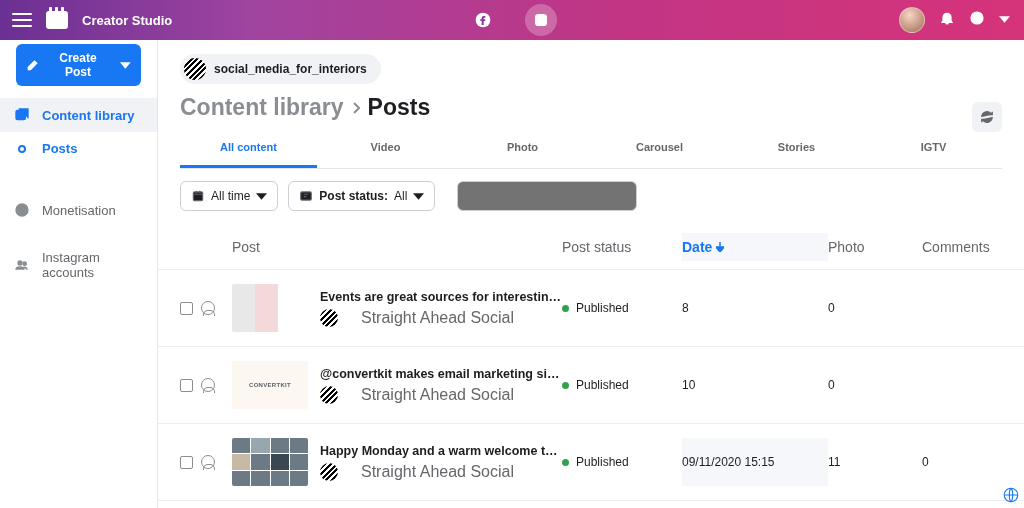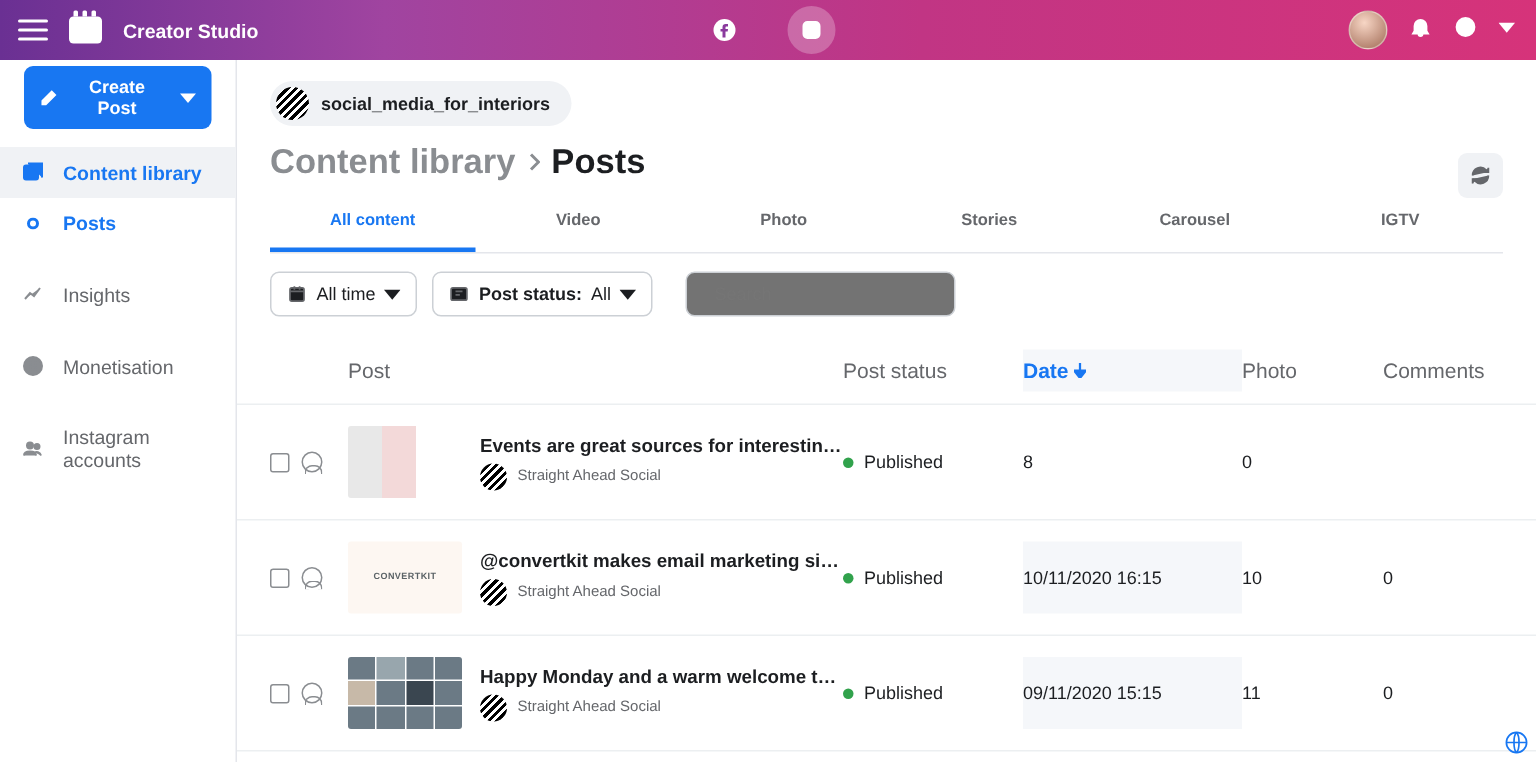--- a/index.html
+++ b/index.html
@@ -62,21 +62,21 @@
 .post-cell { display: flex; align-items: center; gap: 12px; min-width: 0; }
 .thumb { width: 76px; height: 48px; background: #e4e6eb; border-radius: 2px; flex-shrink: 0; overflow:hidden; position:relative;}
 .thumb.t1 { background: linear-gradient(90deg,#e8e8e8 30%,#f3d9d9 30% 60%, #fff 60%); }
 .thumb.t2 { background: #fdf7f2; display:flex; align-items:center; justify-content:center; }
 .thumb.t2::after{ content:"CONVERTKIT"; font-size:6px; font-weight:700; color:#5b6367; letter-spacing:.3px;}
 .thumb.t3 { display:grid; grid-template-columns:repeat(4,1fr); grid-template-rows:repeat(3,1fr); gap:1px; background:#fff;}
 .thumb.t3 div{ background:#6b7a85;}
 .thumb.t3 div:nth-child(2){background:#98a6ad;} .thumb.t3 div:nth-child(5){background:#c7b9a8;} .thumb.t3 div:nth-child(7){background:#3a4650;}
 .post-meta { display: flex; flex-direction: column; gap: 5px; min-width: 0; flex:1;}
 .post-title { font-weight: 700; font-size: 12.5px; white-space: nowrap; overflow: hidden; text-overflow: ellipsis;}
-.page-name { display: flex; align-items: center; gap: 7px; font-size: 10px; color: #65676b; }
+.page-name { display: flex; align-items: center; gap: 23px; font-size: 16px; color: #65676b; }
 .status { display: flex; align-items: center; gap: 7px; }
 .dot { width: 7px; height: 7px; border-radius: 50%; background: #31a24c; }
 .date-cell { background: #f5f7fa; height: 100%; display: flex; align-items: center; padding-left:0;}
 
 .svg-ico{width:16px;height:16px;fill:currentColor;}
 .svg-sm{width:14px;height:14px;fill:currentColor;}
 .svg-xs{width:11px;height:11px;fill:currentColor;}
 .caret { margin-left:4px; }
 .globe-corner{position:fixed; right:4px; bottom:4px; width:18px; height:18px; color:#1877f2;}
 </style>
@@ -154,28 +154,20 @@
     </div>
     <div class="nav-item active-sub">
       <span class="nav-icon">
           <svg width="8" height="8">
             <circle cx="4" cy="4" r="3" fill="none" stroke="currentColor" stroke-width="2"></circle>
           </svg>
         </span>
       <span>Posts</span>
     </div>
     <div style="height:14px"></div>
-    <div class="nav-item">
-      <span class="nav-icon">
-          <svg class="svg-ico" viewBox="0 0 24 24" fill="none" stroke="currentColor" stroke-width="2">
-            <path d="M4 17l5-6 4 3 6-8"></path>
-          </svg>
-        </span>
-      <span>Insights</span>
-    </div>
     <div style="height:14px"></div>
     <div class="nav-item">
       <span class="nav-icon">
           <svg class="svg-ico" viewBox="0 0 24 24" fill="none" stroke="currentColor" stroke-width="2">
             <circle cx="12" cy="12" r="9"></circle>
             <path d="M12 7v10M9 10c0-1.5 1.3-2 3-2s3 .5 3 2-1.5 2-3 2-3 .5-3 2 1.3 2 3 2 3-.5 3-2"></path>
           </svg>
         </span>
       <span>Monetisation</span>
     </div>
@@ -208,22 +200,22 @@
       <svg width="8" height="12" viewBox="0 0 8 12" fill="none" stroke="#8a8d91" stroke-width="2">
           <path d="M2 1l5 5-5 5"></path>
         </svg>
       <h1 class="current">Posts</h1>
     </div>
 
     <div class="tabs">
       <div class="tab active">All content</div>
       <div class="tab">Video</div>
       <div class="tab">Photo</div>
+      <div class="tab">Carousel</div>
       <div class="tab">Stories</div>
-      <div class="tab">Carousel</div>
       <div class="tab">IGTV</div>
     </div>
 
     <div class="filters">
       <div class="filter-chip">
         <svg class="svg-sm" viewBox="0 0 24 24" fill="none" stroke="#65676b" stroke-width="2">
             <rect x="4" y="5" width="16" height="15" rx="2"></rect>
             <path d="M4 9h16M9 3v4M15 3v4"></path>
           </svg>
         <span>All time</span>
@@ -304,21 +296,20 @@
         <div class="page-name">
           <div class="diag-small"></div>
           <span>Straight Ahead Social</span>
         </div>
       </div>
     </div>
     <div class="status">
             <div class="dot"></div>
             <span>Published</span>
           </div>
-    <div class="date-cell">10/11/2020 16:15</div>
     <div>10</div>
     <div>0</div>
         </div>
         <div class="row">
     <div class="chk-area">
       <div class="chk"></div>
       <div class="type-icon"></div>
     </div>
     <div class="post-cell">
       <div class="thumb t3">

